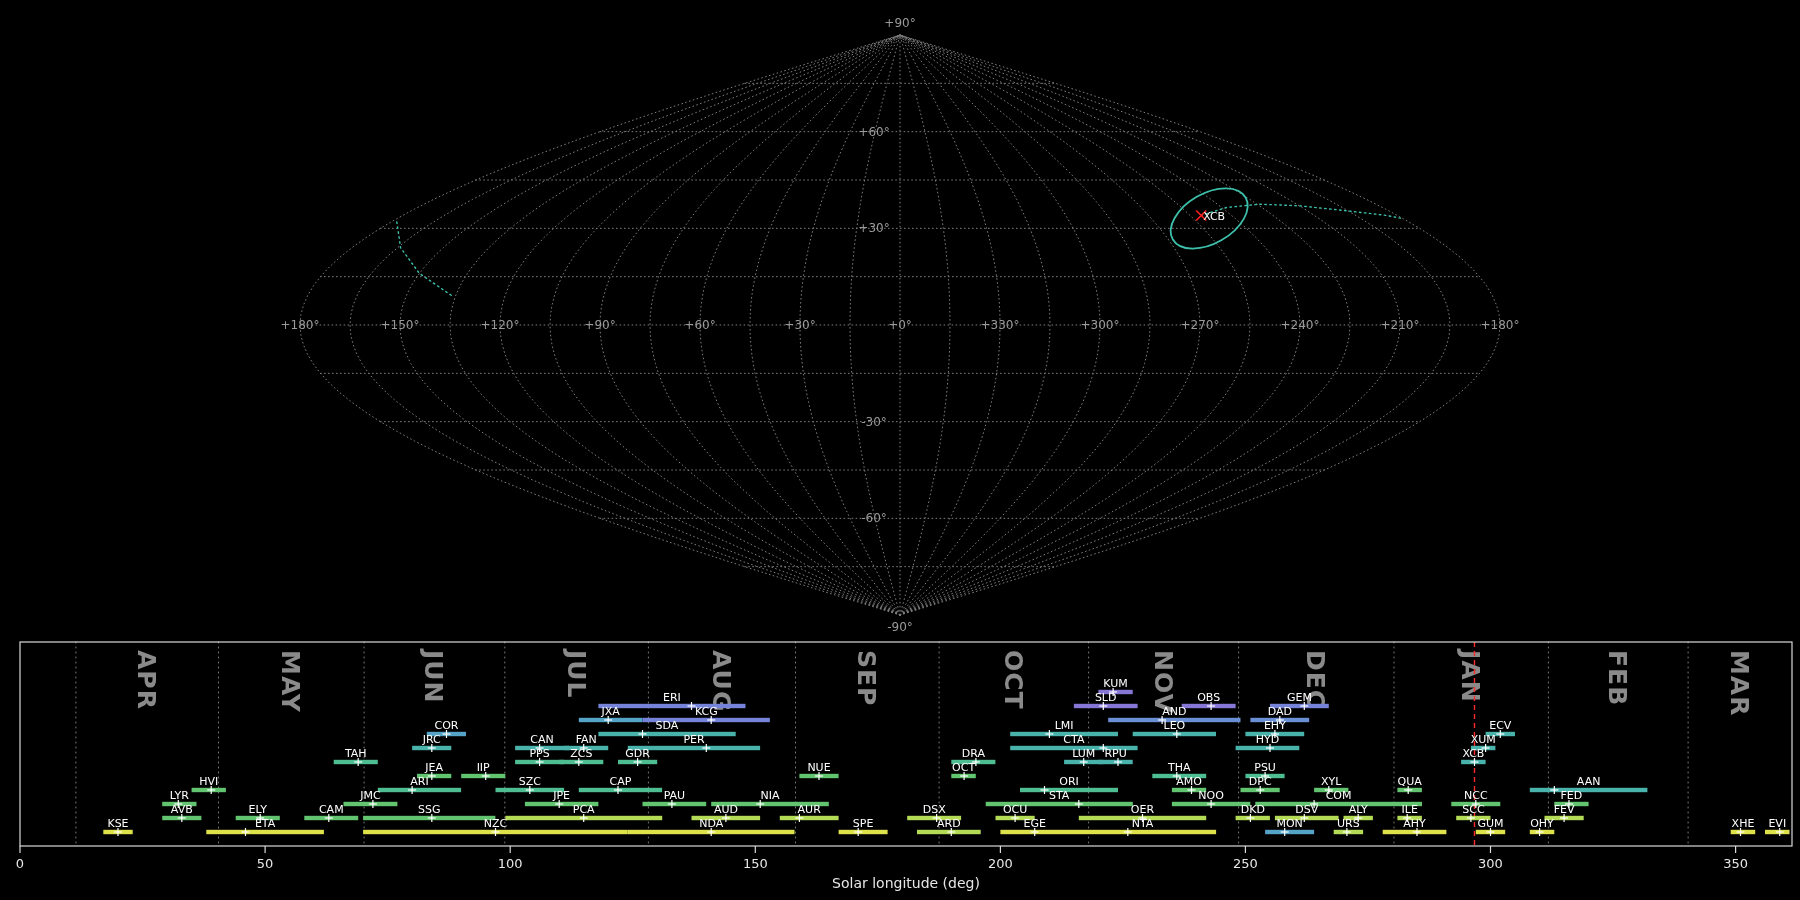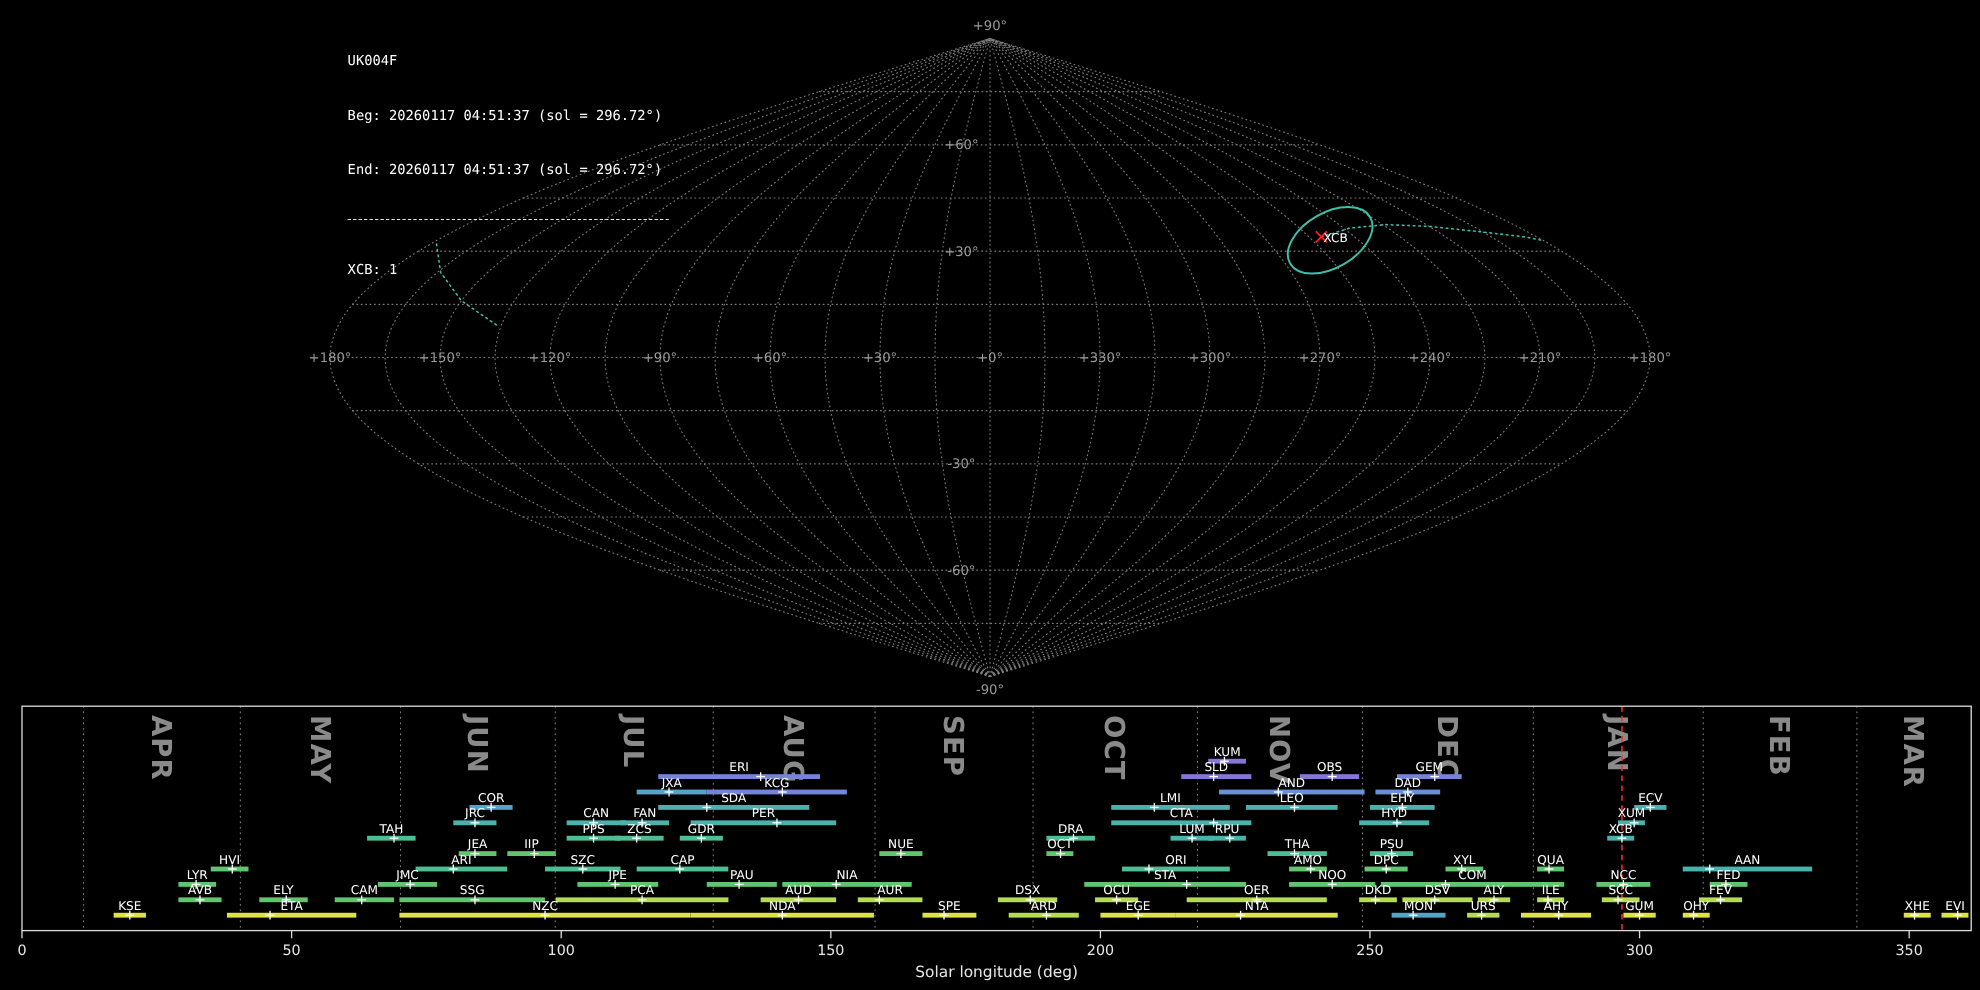--- a/index.html
+++ b/index.html
@@ -476,20 +476,13 @@
       <line x1="1000.4" y1="206" x2="1000.4" y2="213" stroke="#d9d9d9" stroke-width="1.2"></line>
       <text x="1000.4" y="228" text-anchor="middle" fill="#e6e6e6" font-size="13">200</text>
       <line x1="1245.4" y1="206" x2="1245.4" y2="213" stroke="#d9d9d9" stroke-width="1.2"></line>
       <text x="1245.4" y="228" text-anchor="middle" fill="#e6e6e6" font-size="13">250</text>
       <line x1="1490.5" y1="206" x2="1490.5" y2="213" stroke="#d9d9d9" stroke-width="1.2"></line>
       <text x="1490.5" y="228" text-anchor="middle" fill="#e6e6e6" font-size="13">300</text>
       <line x1="1735.6" y1="206" x2="1735.6" y2="213" stroke="#d9d9d9" stroke-width="1.2"></line>
       <text x="1735.6" y="228" text-anchor="middle" fill="#e6e6e6" font-size="13">350</text>
       <text x="906" y="248" text-anchor="middle" fill="#e6e6e6" font-size="14">Solar longitude (deg)</text>
     </svg>
-  <div class="infoblock">
-    <div>UK004F</div>
-    <div>Beg: 20260117 04:51:37 (sol = 296.72°)</div>
-    <div>End: 20260117 04:51:37 (sol = 296.72°)</div>
-    <div class="sep"></div>
-    <div>XCB: 1</div>
-  </div>
 </div>
 
 </body></html>

